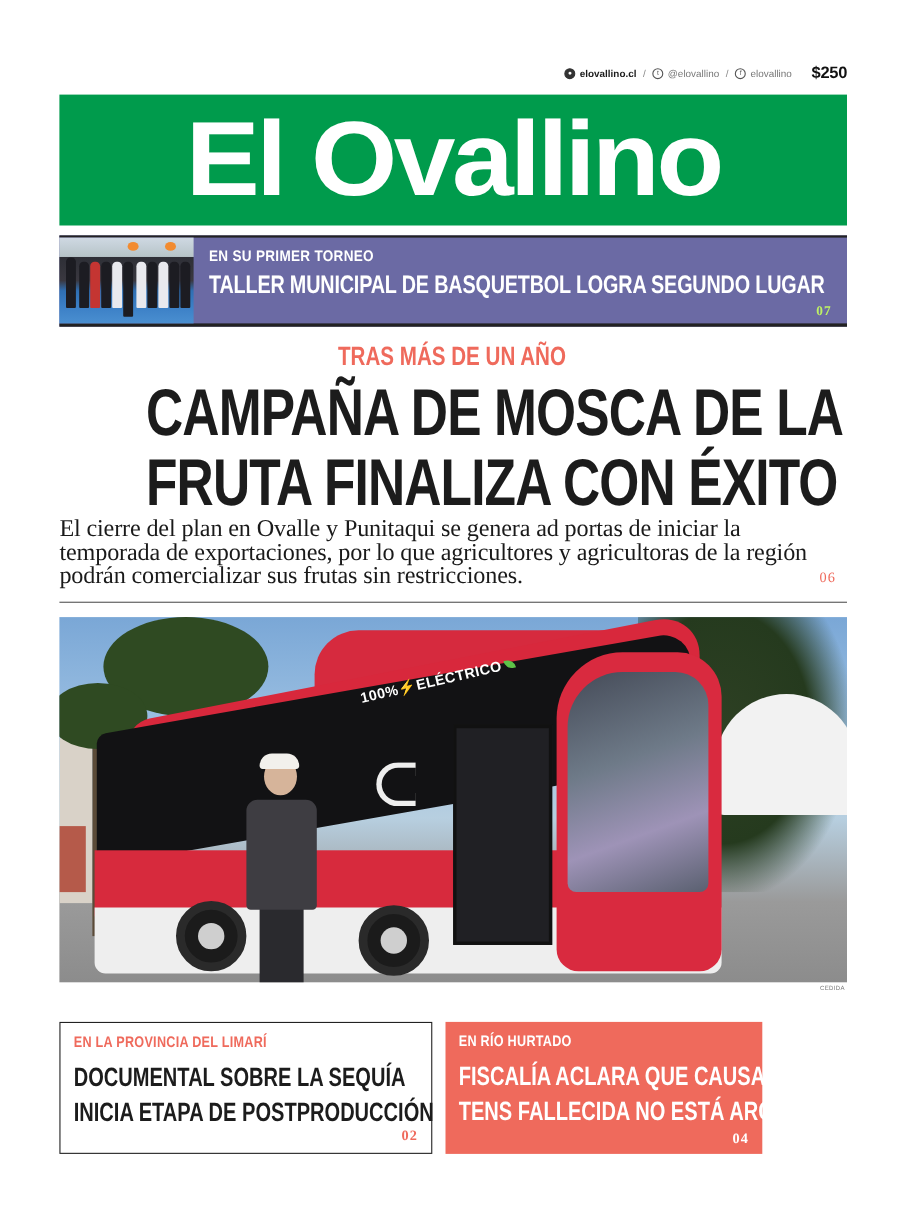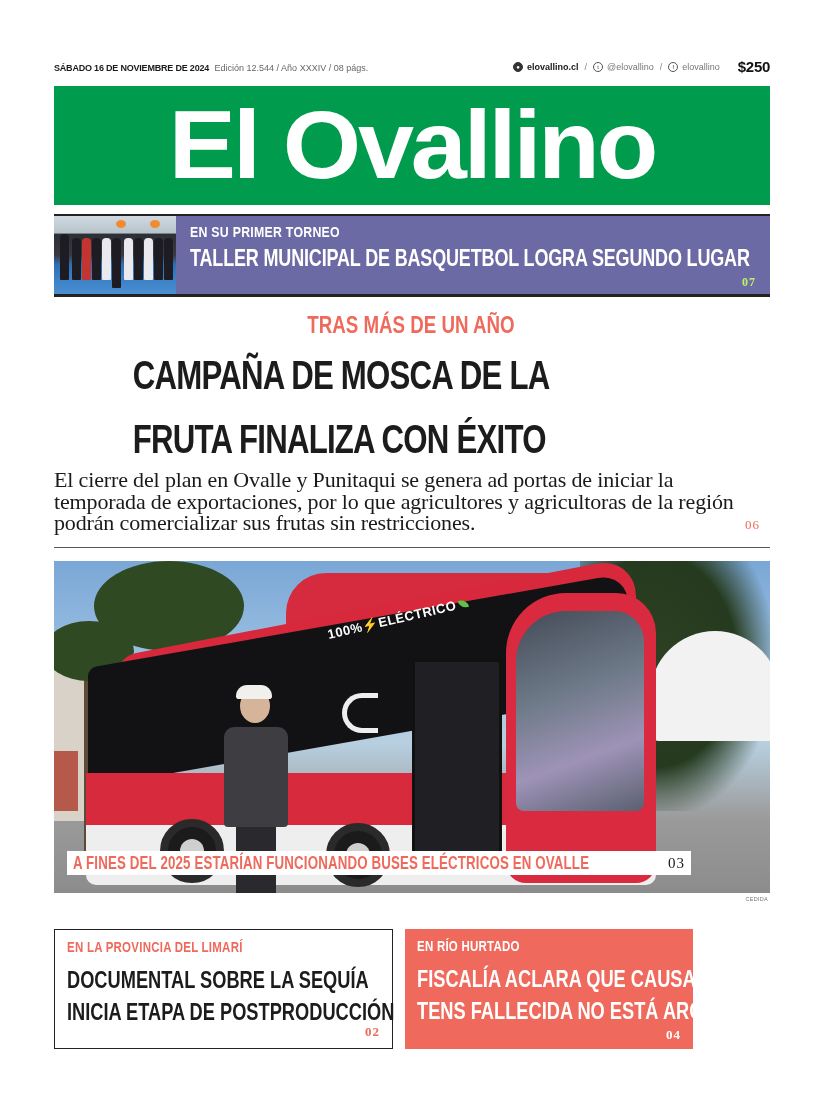--- a/index.html
+++ b/index.html
@@ -30,21 +30,21 @@
   .promo-photo .p.w { background: #e9e9ee; }
   .promo-photo .p.r { background: #c43532; }
   .promo-photo .orange { position: absolute; top: 4px; width: 10px; height: 8px; background: #f28b30; border-radius: 50%; }
   .promo-kicker { position: absolute; left: 136px; top: 8px; color: #fff; font-weight: bold; font-size: 14px; letter-spacing: 0.3px; font-family: "Liberation Sans", sans-serif; transform: scaleX(0.88); transform-origin: left; white-space: nowrap; }
   .promo-headline { position: absolute; left: 136px; top: 29px; color: #fff; font-weight: bold; font-size: 23px; letter-spacing: -0.2px; white-space: nowrap; transform: scaleX(0.782); transform-origin: left; }
   .promo-page { position: absolute; right: 14px; bottom: 4px; color: #bef264; font-family: Liberation Serif, serif; font-weight: bold; font-size: 12px; letter-spacing: 1px; }
 
   
   .kicker { position: absolute; top: 311px; left: 0; width: 822px; text-align: center; color: #ef6a5c; font-weight: bold; font-size: 24px; letter-spacing: 0px; }
   .kicker span { display: inline-block; transform: scaleX(0.78); }
-  .headline { position: absolute; top: 343px; left: 54px; width: 716px; text-align: left; color: #1c1c1c; font-weight: bold; font-size: 40px; line-height: 64px; letter-spacing: -1px; }
+  .headline { position: absolute; top: 343px; left: 54px; width: 716px; text-align: right; color: #1c1c1c; font-weight: bold; font-size: 60px; line-height: 64px; letter-spacing: -1px; }
   .headline .line { display: block; white-space: nowrap; transform: scaleX(0.78); }
   .deck { position: absolute; top: 469px; left: 54px; width: 716px; font-family: Liberation Serif, serif; font-size: 22px; line-height: 21.5px; color: #1a1a1a; letter-spacing: -0.15px; }
   .deck-page { position: absolute; right: 10px; top: 517px; color: #ef6a5c; font-family: "Liberation Serif", serif; font-weight: normal; font-size: 13px; letter-spacing: 1px; }
   .rule { position: absolute; top: 547px; left: 54px; width: 716px; height: 1px; background: #555; }
 
   
   .photo { position: absolute; top: 561px; left: 54px; width: 716px; height: 332px; overflow: hidden;
     background: linear-gradient(180deg, #7aa7d6 0%, #9cc0e2 30%, #b7cfe0 55%, #9a9a9a 78%, #8c8c8c 100%); }
   .palm { position: absolute; background: #2f4a22; border-radius: 50%; }
   .trunk { position: absolute; background: #5b4b38; width: 8px; }
@@ -86,24 +86,20 @@
   .t-page { position: absolute; right: 12px; bottom: 6px; font-family: "Liberation Serif", serif; font-weight: bold; font-size: 13px; letter-spacing: 1px; text-align: right; }
   .teaser-left .t-kicker { color: #ef6a5c; }
   .teaser-left .t-head { color: #1c1c1c; }
   .teaser-left .t-page { color: #ef6a5c; bottom: 8px; right: 12px; }
   .teaser-right .t-kicker, .teaser-right .t-head, .teaser-right .t-page { color: #fff; }
 </style>
 </head>
 <body>
 
 <div class="meta">
-  <div class="meta-left">
-    <span class="meta-date">SÁBADO 16 DE NOVIEMBRE DE 2024</span>
-    <span class="meta-edition">Edición 12.544 / Año XXXIV / 08 págs.</span>
-  </div>
   <div class="meta-right">
     <span class="icon-circle icon-globe">●</span>
     <span class="site">elovallino.cl</span>
     <span class="sep">/</span>
     <span class="icon-circle">t</span>
     <span>@elovallino</span>
     <span class="sep">/</span>
     <span class="icon-circle">f</span>
     <span>elovallino</span>
     <span class="price">$250</span>
@@ -172,24 +168,20 @@
     </div>
     <div class="wheel" style="left:84px;top:246px"></div>
     <div class="wheel" style="left:250px;top:250px"></div>
     <div class="person">
       <div class="legs"></div>
       <div class="torso"></div>
       <div class="head"></div>
       <div class="cap"></div>
     </div>
   </div>
-  <div class="photo-caption">
-    <span class="photo-caption-text">A FINES DEL 2025 ESTARÍAN FUNCIONANDO BUSES ELÉCTRICOS EN OVALLE</span>
-    <span class="photo-caption-page">03</span>
-  </div>
 </div>
 <div class="credit">CEDIDA</div>
 
 <div class="teaser teaser-left">
   <div class="t-kicker">EN LA PROVINCIA DEL LIMARÍ</div>
   <div class="t-head">
     <div>DOCUMENTAL SOBRE LA SEQUÍA</div>
     <div>INICIA ETAPA DE POSTPRODUCCIÓN</div>
   </div>
   <div class="t-page">02</div>

